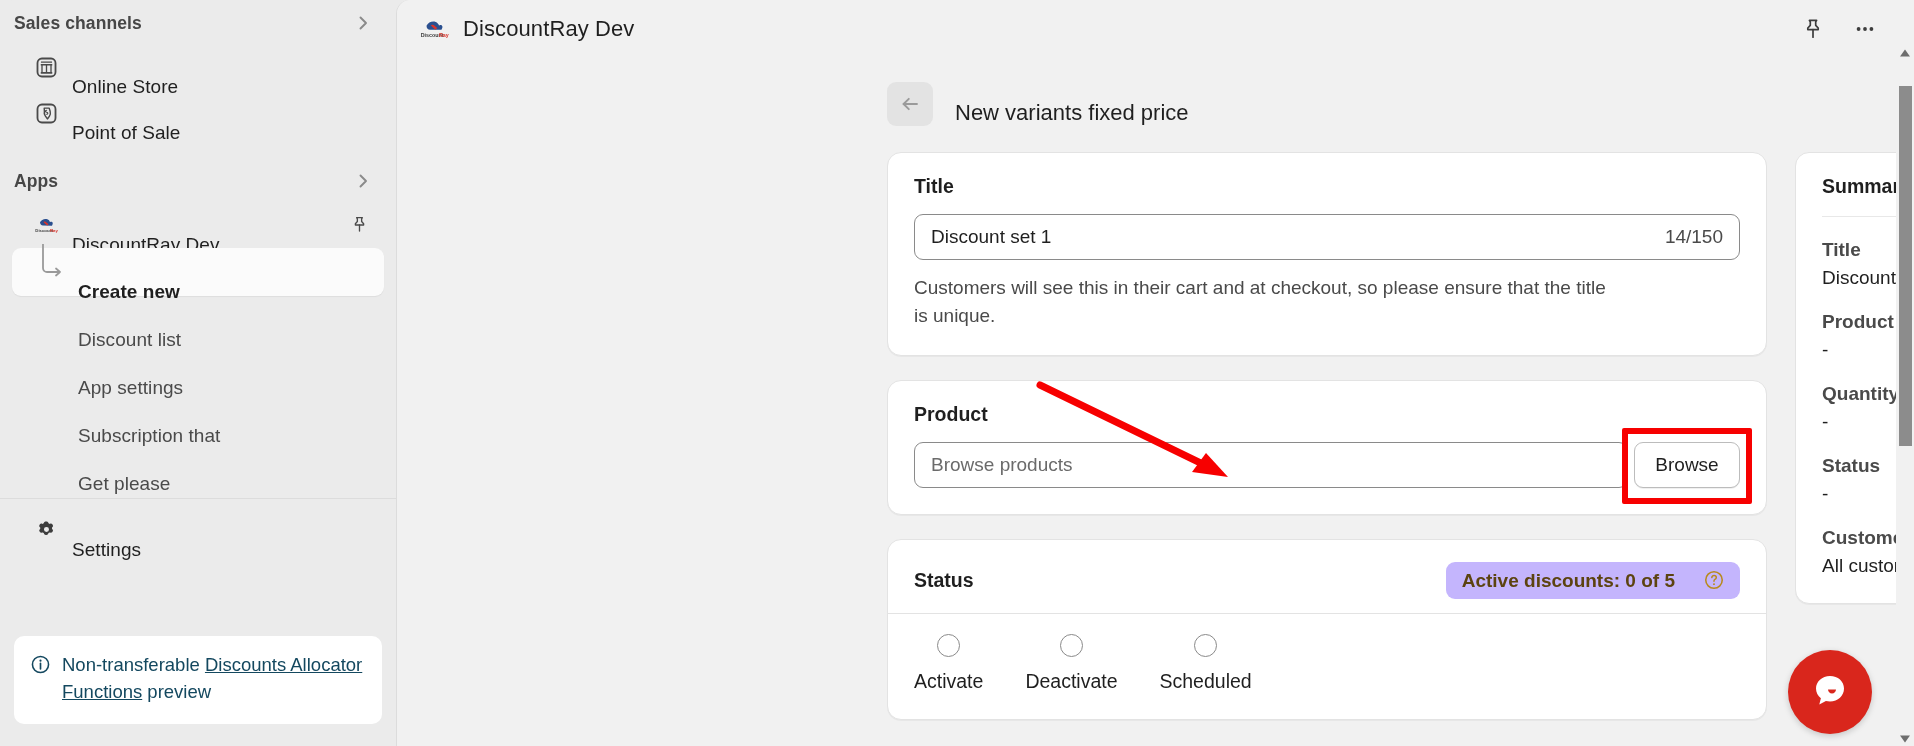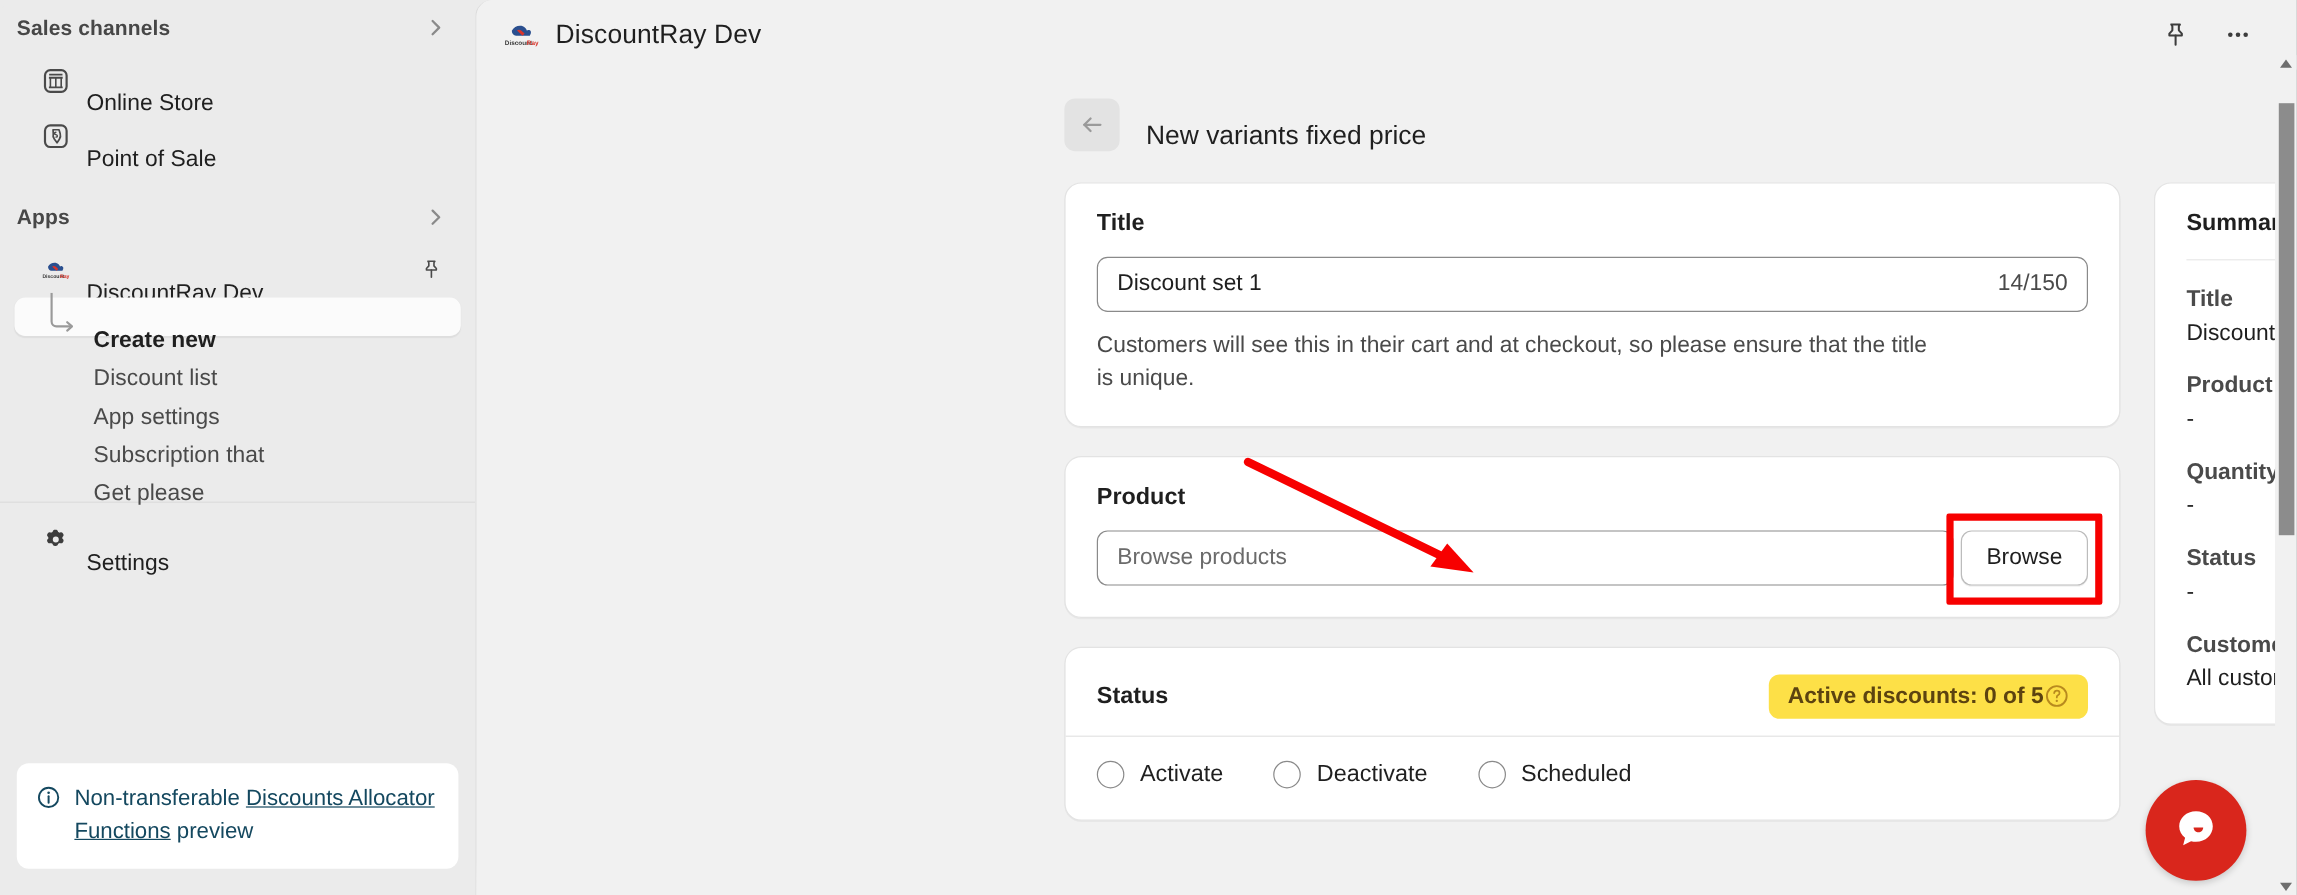--- a/index.html
+++ b/index.html
@@ -71,21 +71,21 @@
     flex: 0 0 24px;
     color: #4a4a4a;
   }
   .sb-item .txt {
     font-size: 19px;
     color: #1f1f1f;
     letter-spacing: 0.05px;
     margin-top: 40px;
   }
   .sb-item.sub {
-    height: 32px;
+    height: 48px;
     padding-left: 66px;
   }
   .sb-item.sub .txt { color: #4a4a4a; font-size: 19px; }
   .sb-item.app-row { position: relative; }
   .sb-item.app-row .pin {
     position: absolute;
     right: 14px; top: 50%; transform: translateY(-50%);
     width: 20px; height: 20px; color: #4a4a4a;
   }
   .sb-item.active {
@@ -269,36 +269,36 @@
   .hl-box {
     position: absolute;
     left: -12px; top: -14px;
     width: 130px; height: 76px;
     border: 6px solid #f70000;
     border-radius: 2px;
     pointer-events: none;
   }
 
   .badge {
-    background: #fde047;
+    background: #c4b5fd;
     border-radius: 9px;
     padding: 7px 14px 7px 16px;
     display: flex;
     align-items: center;
-    gap: 0;
+    gap: 28px;
     font-size: 19px;
     font-weight: 700;
     color: #5c4310;
   }
   .badge .q-ic { width: 23px; height: 23px; color: #b88a1e; }
 
   .hr { height: 1px; background: #e3e3e3; margin: 12px -26px 20px -26px; }
 
   .radios { display: flex; align-items: center; gap: 42px; }
-  .radio-opt { display: flex; align-items: center; gap: 13px; }
+  .radio-opt { display: flex; align-items: center; gap: 13px; flex-direction: column; }
   .radio-dot {
     width: 23px; height: 23px;
     border: 1.6px solid #8a8a8a;
     border-radius: 50%;
     background: #fff;
   }
   .radio-lbl { font-size: 19.5px; color: #1f1f1f; }
 
   
   .summary-title {

